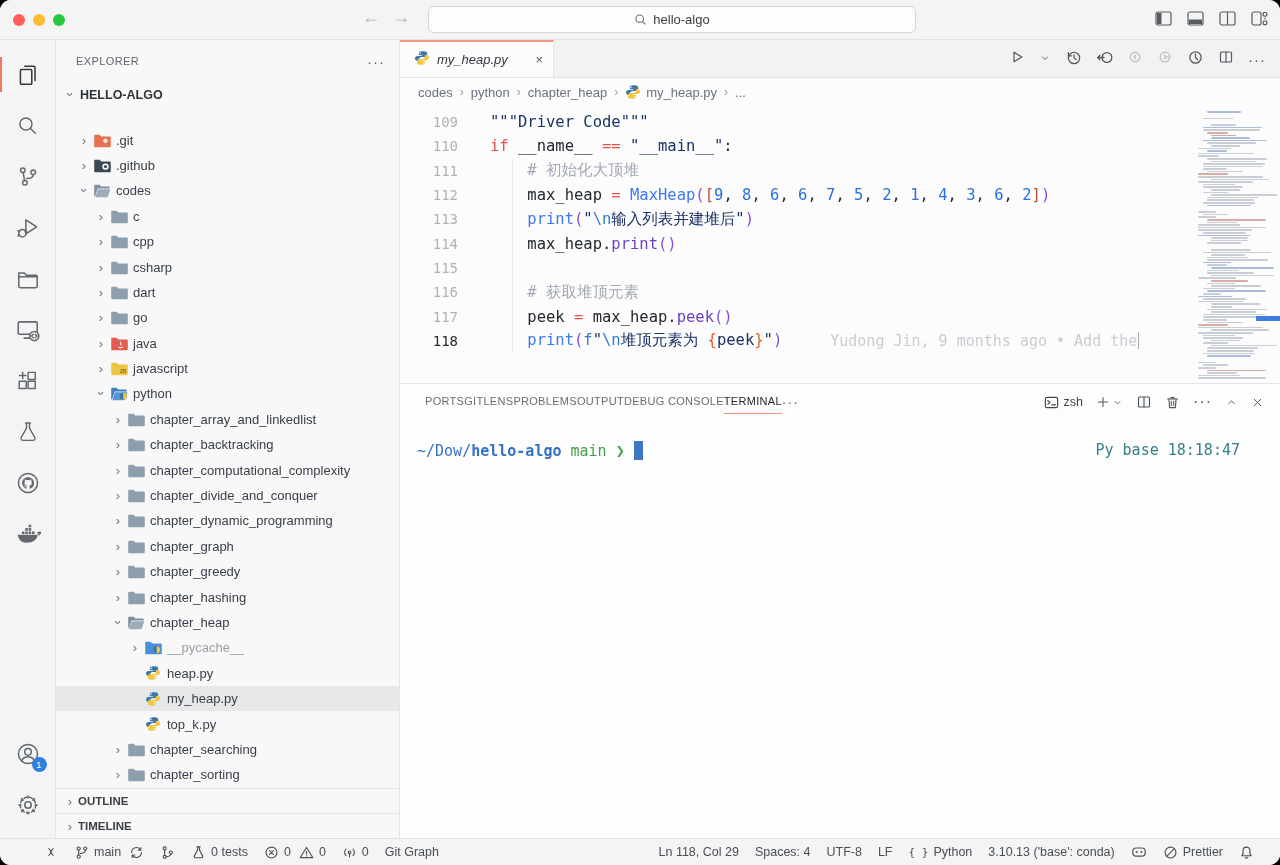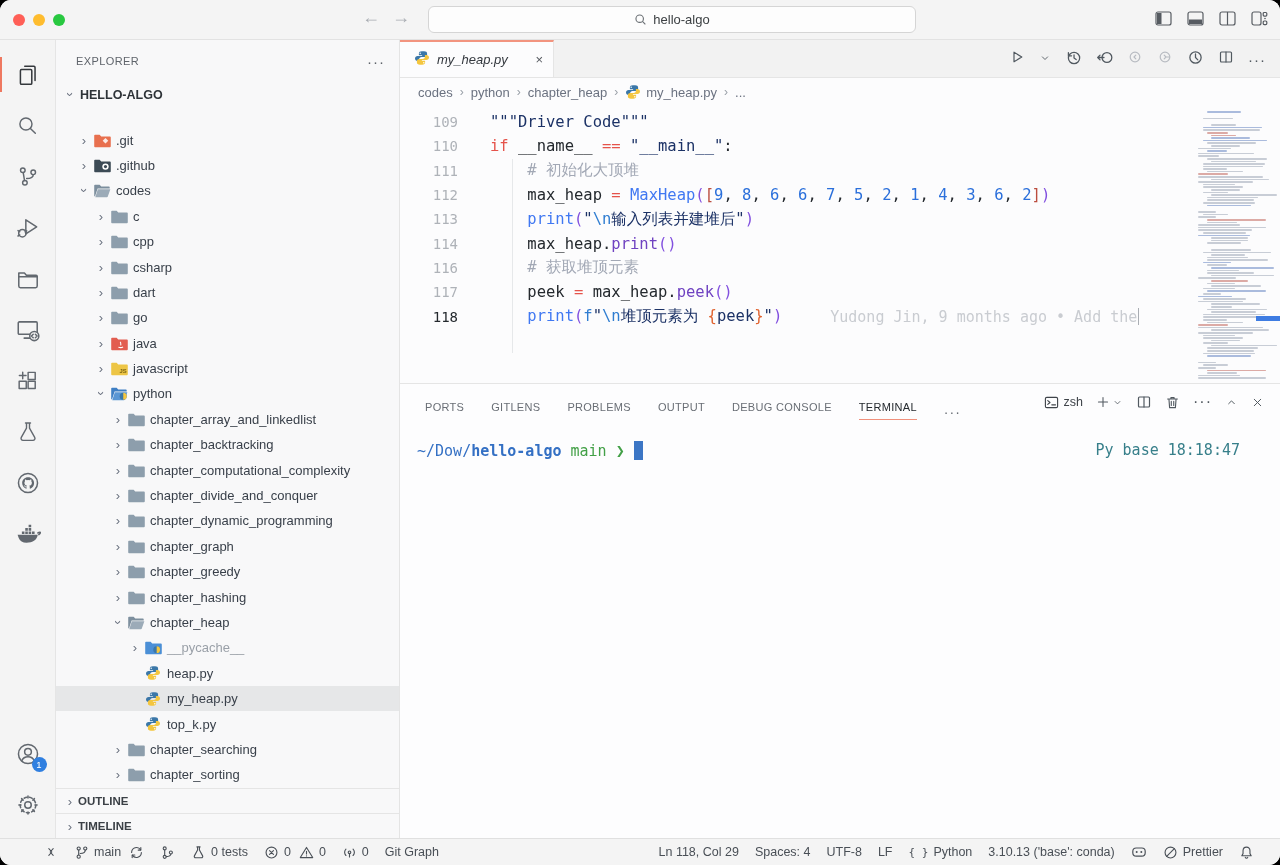--- a/index.html
+++ b/index.html
@@ -67,21 +67,21 @@
   .tok-str{color:#1c3266;} .tok-num{color:#2a6fdb;} .tok-com{color:#a2a8b5;} .tok-esc{color:#2f7dd1;}
   .tok-br1{color:#8250df;} .tok-br2{color:#bb4d3f;} .tok-brc{color:#e0622e;}
   .blame{color:#c9ccd1;margin-left:48px;font-size:15px;white-space:pre;}
   .blame-bar{display:inline-block;width:1px;height:17px;background:#a9adb3;vertical-align:middle;margin-left:1px;}
   .indent-guide{position:absolute;left:112px;top:52.6px;width:1px;height:194.4px;background:#e6e8ea;}
   .minimap{position:absolute;right:0;top:0;bottom:0;width:88px;background:#fcfcfd;cursor:pointer;}
   .mm-row{height:1.6px;margin:0 0 1px 6px;border-radius:1px;}
   .mm-marker{position:absolute;right:0;top:210px;width:24px;height:5px;background:#3e7ce2;}
   
   .panel{flex:1;border-top:1px solid #e5e5e5;background:#fdfdfe;display:flex;flex-direction:column;min-height:0;}
-  .panel-tabs{height:36px;display:flex;align-items:flex-end;padding-left:25px;gap:27px;flex:none;position:relative;}
+  .panel-tabs{height:36px;display:flex;align-items:center;padding-left:25px;flex:none;position:relative;}
   .ptab{font-size:11px;letter-spacing:.3px;color:#696e75;cursor:pointer;padding:5px 0 6px;border-bottom:1px solid transparent;}
   .ptab.active{color:#24292e;border-bottom:1px solid #f0907c;}
   .ptab-more{color:#696e75;font-size:14px;letter-spacing:1px;cursor:pointer;}
   .panel-actions{position:absolute;right:16px;top:0;height:36px;display:flex;align-items:center;gap:13px;color:#515960;}
   .panel-actions .shell{display:flex;align-items:center;gap:5px;font-size:12.5px;color:#3f444a;}
   .terminal{flex:1;padding:21px 0 0 17px;font-family:"DejaVu Sans Mono","Liberation Mono",monospace;font-size:15px;position:relative;}
   .prompt{display:flex;align-items:center;}
   .p-path{color:#3470c4;} .p-repo{color:#3470c4;font-weight:bold;} .p-branch{color:#43a047;margin-left:9px;}
   .p-arrow{color:#43a047;margin-left:9px;} 
   .p-cursor{display:inline-block;width:9px;height:19px;background:#3c76c5;margin-left:9px;}
@@ -590,20 +590,21 @@
 
       <div class="codearea">
         <div class="indent-guide"></div>
         <div class="codelines" id="codelines">
             <div class="code-line"><span class="ln">109</span><span class="lc"><span class="tok-str">"""Driver Code"""</span></span></div>
             <div class="code-line"><span class="ln">110</span><span class="lc"><span class="tok-kw">if</span><span class="tok-def"> __name__ </span><span class="tok-kw">==</span><span class="tok-def"> </span><span class="tok-str">"__main__"</span><span class="tok-def">:</span></span></div>
             <div class="code-line"><span class="ln">111</span><span class="lc"><span class="tok-def">    </span><span class="tok-com"># 初始化大顶堆</span></span></div>
             <div class="code-line"><span class="ln">112</span><span class="lc"><span class="tok-def">    max_heap </span><span class="tok-kw">=</span><span class="tok-def"> </span><span class="tok-fn">MaxHeap</span><span class="tok-br1">(</span><span class="tok-br2">[</span><span class="tok-num">9</span><span class="tok-def">, </span><span class="tok-num">8</span><span class="tok-def">, </span><span class="tok-num">6</span><span class="tok-def">, </span><span class="tok-num">6</span><span class="tok-def">, </span><span class="tok-num">7</span><span class="tok-def">, </span><span class="tok-num">5</span><span class="tok-def">, </span><span class="tok-num">2</span><span class="tok-def">, </span><span class="tok-num">1</span><span class="tok-def">, </span><span class="tok-num">4</span><span class="tok-def">, </span><span class="tok-num">3</span><span class="tok-def">, </span><span class="tok-num">6</span><span class="tok-def">, </span><span class="tok-num">2</span><span class="tok-br2">]</span><span class="tok-br1">)</span></span></div>
             <div class="code-line"><span class="ln">113</span><span class="lc"><span class="tok-def">    </span><span class="tok-fn">print</span><span class="tok-br1">(</span><span class="tok-str">"</span><span class="tok-esc">\n</span><span class="tok-str">输入列表并建堆后"</span><span class="tok-br1">)</span></span></div>
             <div class="code-line"><span class="ln">114</span><span class="lc"><span class="tok-def">    max_heap.</span><span class="tok-meth">print</span><span class="tok-br1">()</span></span></div>
+            <div class="code-line"><span class="ln">115</span><span class="lc"></span></div>
             <div class="code-line"><span class="ln">116</span><span class="lc"><span class="tok-def">    </span><span class="tok-com"># 获取堆顶元素</span></span></div>
             <div class="code-line"><span class="ln">117</span><span class="lc"><span class="tok-def">    peek </span><span class="tok-kw">=</span><span class="tok-def"> max_heap.</span><span class="tok-meth">peek</span><span class="tok-br1">()</span></span></div>
             <div class="code-line cur"><span class="ln">118</span><span class="lc"><span class="tok-def">    </span><span class="tok-fn">print</span><span class="tok-br1">(</span><span class="tok-esc">f</span><span class="tok-str">"</span><span class="tok-esc">\n</span><span class="tok-str">堆顶元素为 </span><span class="tok-brc">{</span><span class="tok-str">peek</span><span class="tok-brc">}</span><span class="tok-str">"</span><span class="tok-br1">)</span></span><span class="blame">Yudong Jin, 9 months ago • Add the</span><span class="blame-bar"></span></div>
           </div>
         <div class="minimap" id="minimap">
             <div style="padding-top: 5px;">
               <div class="mm-row" style="margin-left: 15px; width: 33.7028px; background: rgb(170, 187, 221);"></div>
               <div class="mm-row" style="margin-left: 11px; width: 29.5665px; background: rgb(200, 205, 214); margin-top: 5px;"></div>
               <div class="mm-row" style="margin-left: 19px; width: 25.2677px; background: rgb(200, 205, 214); margin-top: 5px;"></div>
               <div class="mm-row" style="margin-left: 11px; width: 58.9565px; background: rgb(170, 187, 221);"></div>

